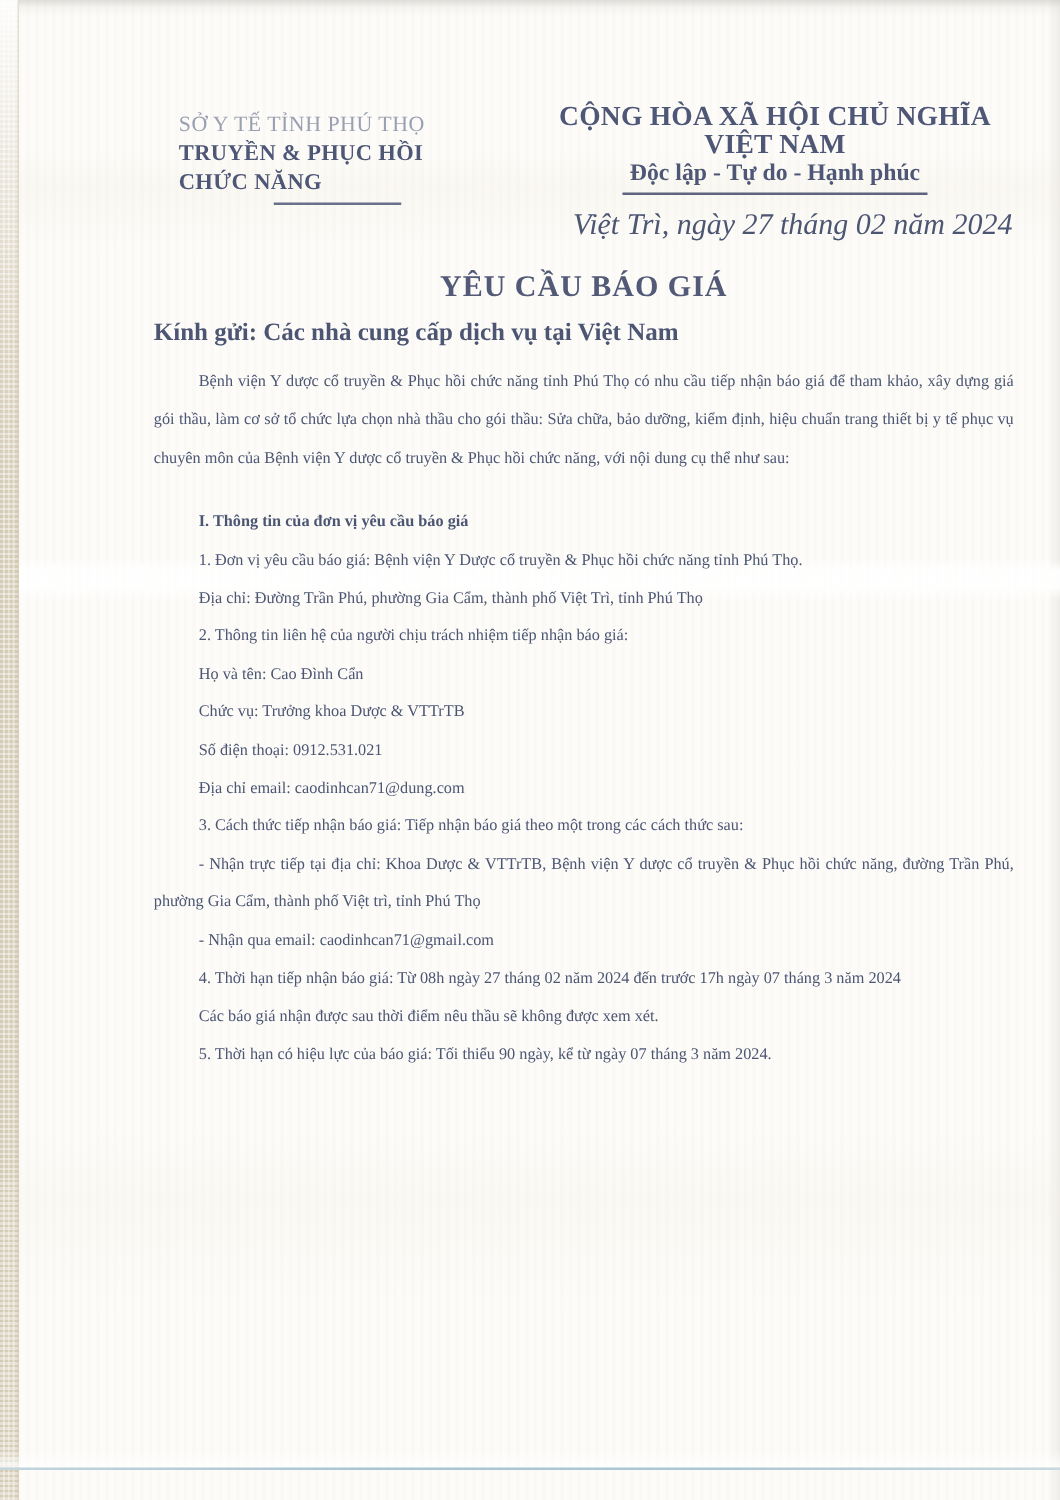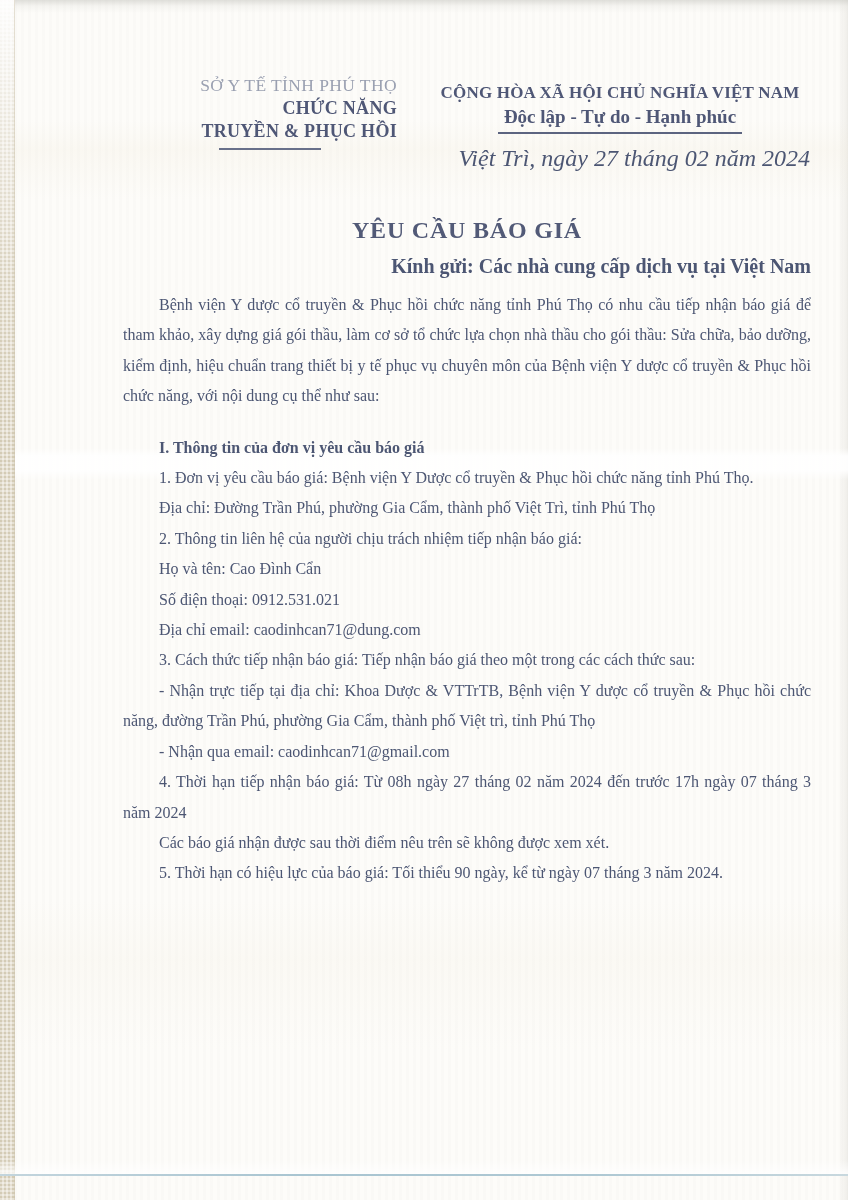--- a/index.html
+++ b/index.html
@@ -40,74 +40,74 @@
     position:absolute;left:0;top:1174px;width:848px;height:2px;
     background:linear-gradient(90deg,#c3d5dd 0,#a9c5d1 35%,#aec8d3 70%,#c8d8de 100%);
   }
   .below-line{
     position:absolute;left:0;top:1160px;width:848px;height:14px;
     background:linear-gradient(180deg, rgba(255,255,255,0), rgba(255,255,255,.8));
   }
 
   
   .org-block{
-    position:absolute;left:143px;top:74px;width:254px;
-    text-align:right;color:#4f5776;line-height:23px;
+    position:absolute;left:143px;top:88px;width:254px;
+    text-align:left;color:#4f5776;line-height:23px;
   }
   .org-parent{font-size:17.5px;color:#9aa0b1;letter-spacing:.4px;font-weight:normal;}
   .org-name{font-size:18px;font-weight:bold;letter-spacing:.3px;}
   .org-underline{width:102px;height:2px;background:#68708a;margin:5px auto 0;}
 
   .national-block{
     position:absolute;left:428px;top:82px;width:384px;
     text-align:center;color:#4f5776;
   }
-  .country{font-size:17px;font-weight:bold;letter-spacing:.2px;line-height:22px;}
+  .country{font-size:22px;font-weight:bold;letter-spacing:.2px;line-height:22px;}
   .motto{
     display:inline-block;font-size:19px;font-weight:bold;line-height:22px;
     border-bottom:2px solid #5c6480;padding:0 6px 4px;margin-top:2px;
   }
   .dateline{
     font-style:italic;font-size:24px;color:#4c5673;
     text-align:right;margin-top:11px;padding-right:2px;
   }
 
   .doc-title{
     position:absolute;left:123px;top:217px;width:688px;
     text-align:center;font-size:24px;font-weight:bold;
     letter-spacing:.8px;color:#525a77;
   }
   .salutation{
     position:absolute;left:123px;top:255px;width:688px;
-    text-align:right;font-size:20px;font-weight:bold;color:#4c5673;
+    text-align:left;font-size:20px;font-weight:bold;color:#4c5673;
   }
 
   
   .doc-body{
     position:absolute;left:123px;top:290px;width:688px;
-    font-size:16px;line-height:30.4px;color:#4c5673;
+    font-size:13px;line-height:30.4px;color:#4c5673;
   }
   .doc-body p{
     margin:0;text-align:justify;text-indent:36px;
   }
   .doc-body p.bold{font-weight:bold;text-align:left;margin-top:21px;}
 </style>
 </head>
 <body>
 
 <div class="scan-page">
 
   <div class="edge-strip"></div>
   <div class="below-line"></div>
   <div class="bottom-line"></div>
 
   <div class="org-block">
     <div class="org-parent">SỞ Y TẾ TỈNH PHÚ THỌ</div>
+    <div class="org-name">TRUYỀN  &amp; PHỤC HỒI</div>
     <div class="org-name">CHỨC NĂNG</div>
-    <div class="org-name">TRUYỀN  &amp; PHỤC HỒI</div>
     <div class="org-underline"></div>
   </div>
 
   <div class="national-block">
     <div class="country">CỘNG HÒA XÃ HỘI CHỦ NGHĨA VIỆT NAM</div>
     <div>
       <span class="motto">Độc lập - Tự do - Hạnh phúc</span>
     </div>
     <div class="dateline">Việt Trì, ngày 27 tháng 02 năm 2024</div>
   </div>
@@ -115,23 +115,24 @@
   <div class="doc-title">YÊU CẦU BÁO GIÁ</div>
   <div class="salutation">Kính gửi: Các nhà cung cấp dịch vụ tại Việt Nam</div>
 
   <div class="doc-body">
     <p>Bệnh viện Y dược cổ truyền &amp; Phục hồi chức năng tỉnh Phú Thọ có nhu cầu tiếp nhận báo giá để tham khảo, xây dựng giá gói thầu, làm cơ sở tổ chức lựa chọn nhà thầu cho gói thầu: Sửa chữa, bảo dưỡng, kiểm định, hiệu chuẩn trang thiết bị y tế phục vụ chuyên môn của Bệnh viện Y dược cổ truyền &amp; Phục hồi chức năng, với nội dung cụ thể như sau:</p>
     <p class="bold">I. Thông tin của đơn vị yêu cầu báo giá</p>
     <p>1. Đơn vị yêu cầu báo giá: Bệnh viện Y Dược cổ truyền &amp; Phục hồi chức năng tỉnh Phú Thọ.</p>
     <p>Địa chỉ: Đường Trần Phú, phường Gia Cẩm, thành phố Việt Trì, tỉnh Phú Thọ</p>
     <p>2. Thông tin liên hệ của người chịu trách nhiệm tiếp nhận báo giá:</p>
     <p>Họ và tên: Cao Đình Cẩn</p>
+    <p>Chức vụ: Trưởng khoa Dược &amp; VTTrTB</p>
     <p>Số điện thoại: 0912.531.021</p>
     <p>Địa chỉ email: caodinhcan71@dung.com</p>
     <p>3. Cách thức tiếp nhận báo giá: Tiếp nhận báo giá theo một trong các cách thức sau:</p>
     <p>- Nhận trực tiếp tại địa chỉ: Khoa Dược &amp; VTTrTB, Bệnh viện Y dược cổ truyền &amp; Phục hồi chức năng, đường Trần Phú, phường Gia Cẩm, thành phố Việt trì, tỉnh Phú Thọ</p>
     <p>- Nhận qua email: caodinhcan71@gmail.com</p>
     <p>4. Thời hạn tiếp nhận báo giá: Từ 08h ngày 27 tháng 02 năm 2024 đến trước 17h ngày 07 tháng 3 năm 2024</p>
-    <p>Các báo giá nhận được sau thời điểm nêu trên sẽ không được xem xét.</p>
+    <p>Các báo giá nhận được sau thời điểm nêu thầu sẽ không được xem xét.</p>
     <p>5. Thời hạn có hiệu lực của báo giá: Tối thiểu 90 ngày, kể từ ngày 07 tháng 3 năm 2024.</p>
   </div>
 
 </div>
 
 </body></html>

